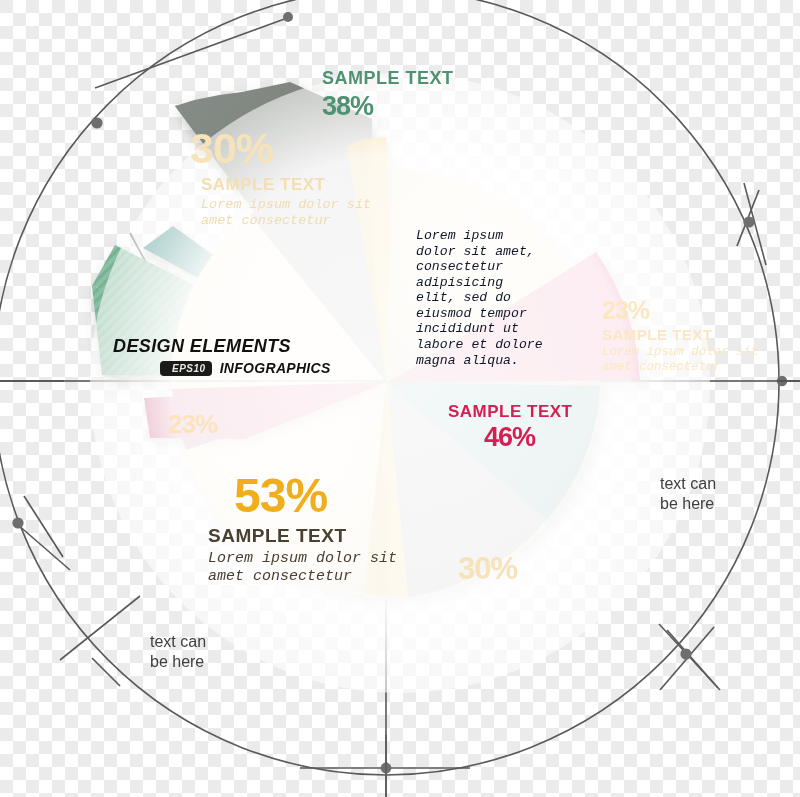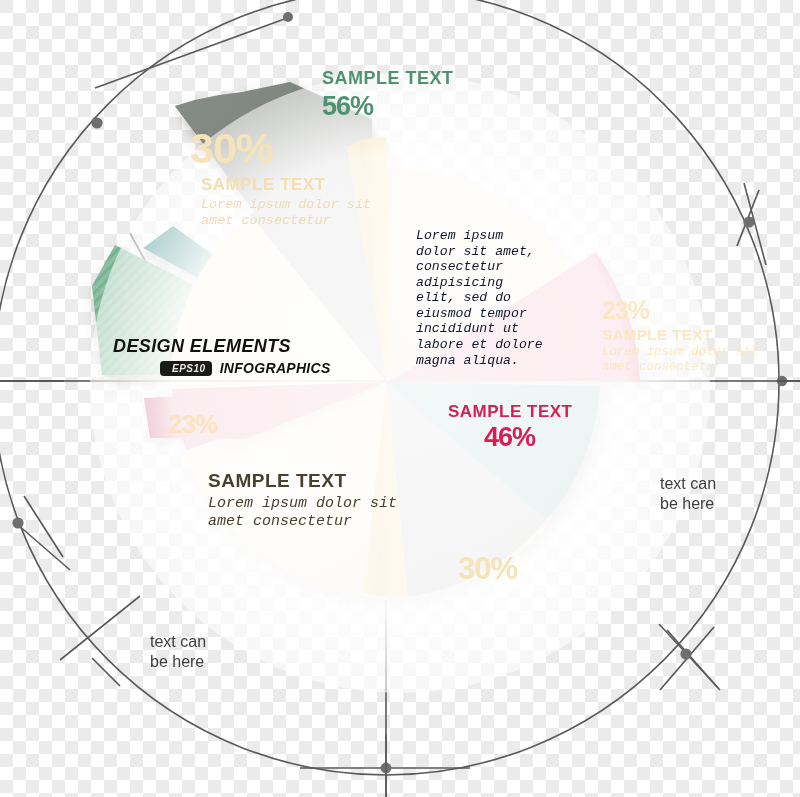--- a/index.html
+++ b/index.html
@@ -230,21 +230,21 @@
     <g stroke="#4d4d4d" stroke-width="1.6">
       <line x1="0" y1="381" x2="386" y2="381"></line>
       <line x1="600" y1="381" x2="800" y2="381"></line>
     </g>
   </svg>
 
   <div class="vignette"></div>
 
   <div class="lbl" id="lab-top">
     <span class="sample">SAMPLE TEXT</span>
-    <span class="pct-big">56%</span>
+    <span class="pct-big">38%</span>
   </div>
 
   <div class="lbl" id="lab-gray-tl">
     <span class="pct-big">30%</span>
     <span class="sample">SAMPLE TEXT</span>
     <div class="lorem italic">
       <div>Lorem ipsum dolor sit</div>
       <div>amet  consectetur</div>
     </div>
   </div>
@@ -273,20 +273,21 @@
       <span class="eps">EPS10</span>
       <span class="info">INFOGRAPHICS</span>
     </div>
   </div>
 
   <div class="lbl" id="lab-pink-l">
     <span class="pct-big">23%</span>
   </div>
 
   <div class="lbl" id="lab-beige">
+    <span class="pct-big">53%</span>
     <span class="sample">SAMPLE TEXT</span>
     <div class="lorem italic">
       <div>Lorem ipsum dolor sit</div>
       <div>amet  consectetur</div>
     </div>
   </div>
 
   <div class="lbl" id="lab-gray-b">
     <span class="pct-big">30%</span>
   </div>

